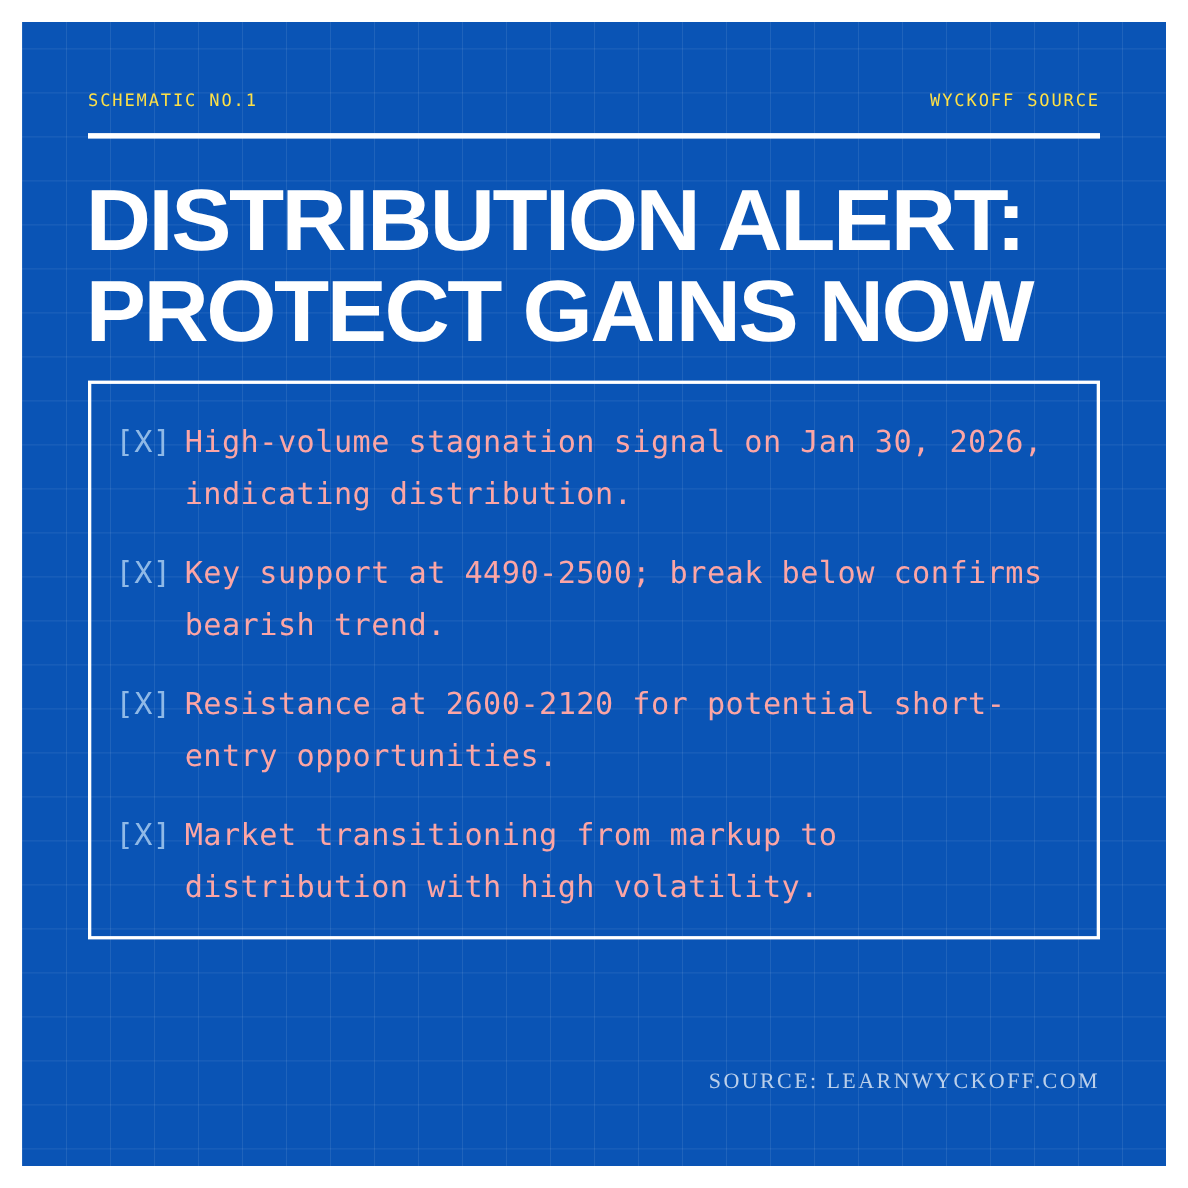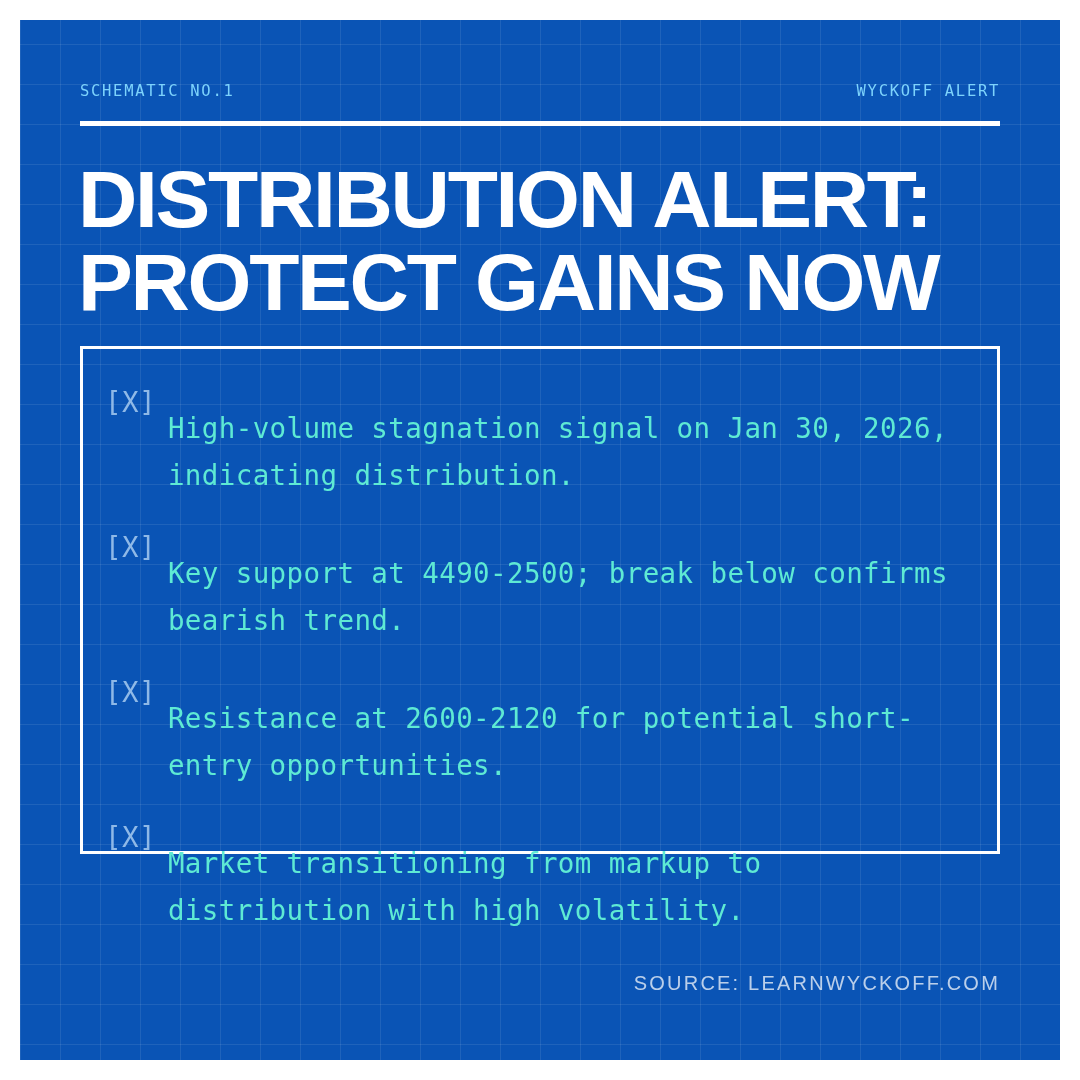--- a/index.html
+++ b/index.html
@@ -65,21 +65,21 @@
     right: 60px;
     display: flex;
     justify-content: space-between;
     align-items: baseline;
   }
 
   .header-label {
     font-family: "DejaVu Sans Mono", monospace;
     font-size: 15.5px;
     letter-spacing: 1.7px;
-    color: #7dd3fc;
+    color: #fde047;
     white-space: nowrap;
   }
 
   .header-rule {
     position: absolute;
     top: 101px;
     left: 60px;
     width: 920px;
     height: 5px;
     background: #ffffff;
@@ -134,48 +134,47 @@
 
   .bullet-marker {
     flex: 0 0 auto;
     color: #8FB9E7;
     padding-right: 12px;
     white-space: nowrap;
   }
 
   .bullet-text {
     flex: 1 1 auto;
-    color: #5eead4;
-    margin-top: 26px;
+    color: #fca5a5;
   }
 
   
   .source-note {
     position: absolute;
     right: 60px;
     bottom: 65px;
-    font-family: Liberation Sans, sans-serif;
+    font-family: Liberation Serif, serif;
     font-size: 20px;
     letter-spacing: 2.2px;
     color: rgba(255,255,255,0.72);
     white-space: nowrap;
   }
 </style>
 </head>
 <body>
 
 <div id="poster">
   <div class="panel">
     <div class="grid-overlay"></div>
 
     <div class="content">
 
       <div class="header-row">
         <div class="header-label">SCHEMATIC NO.1</div>
-        <div class="header-label">WYCKOFF ALERT</div>
+        <div class="header-label">WYCKOFF SOURCE</div>
       </div>
 
       <div class="header-rule"></div>
 
       <div class="headline">
         <span class="hl-line">DISTRIBUTION ALERT:</span>
         <span class="hl-line">PROTECT GAINS NOW</span>
       </div>
 
       <div class="bullet-box">

